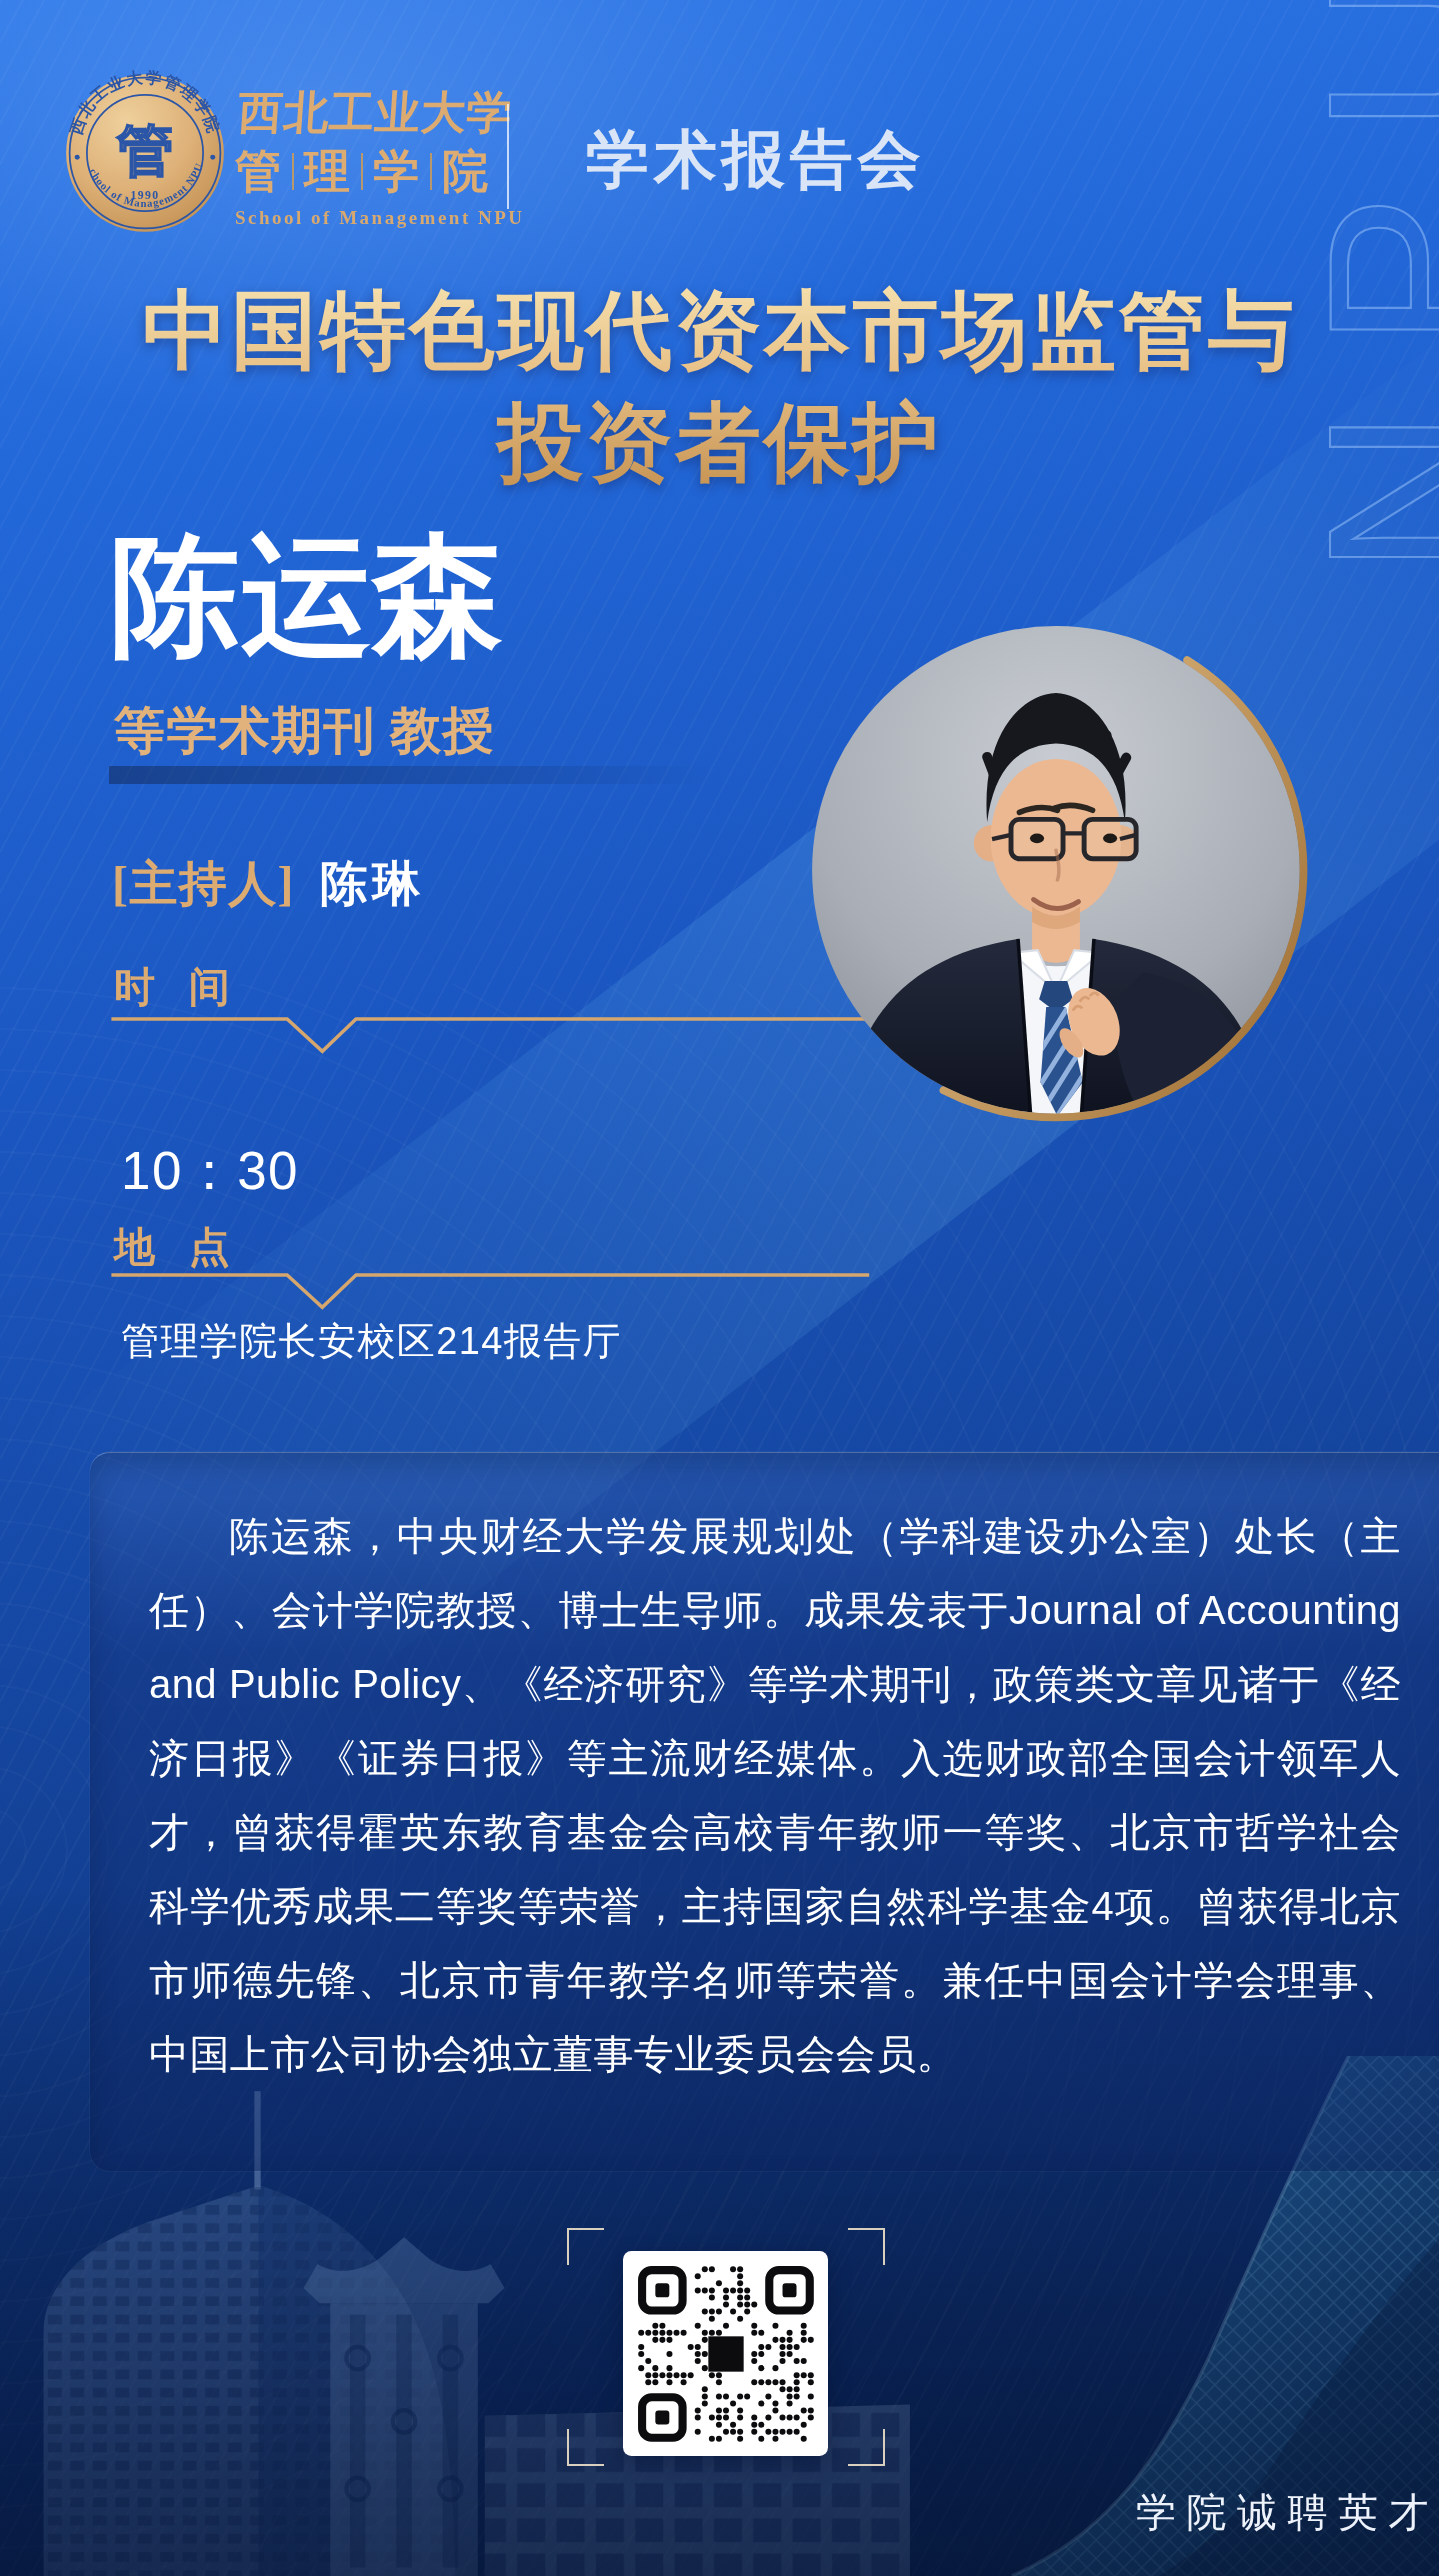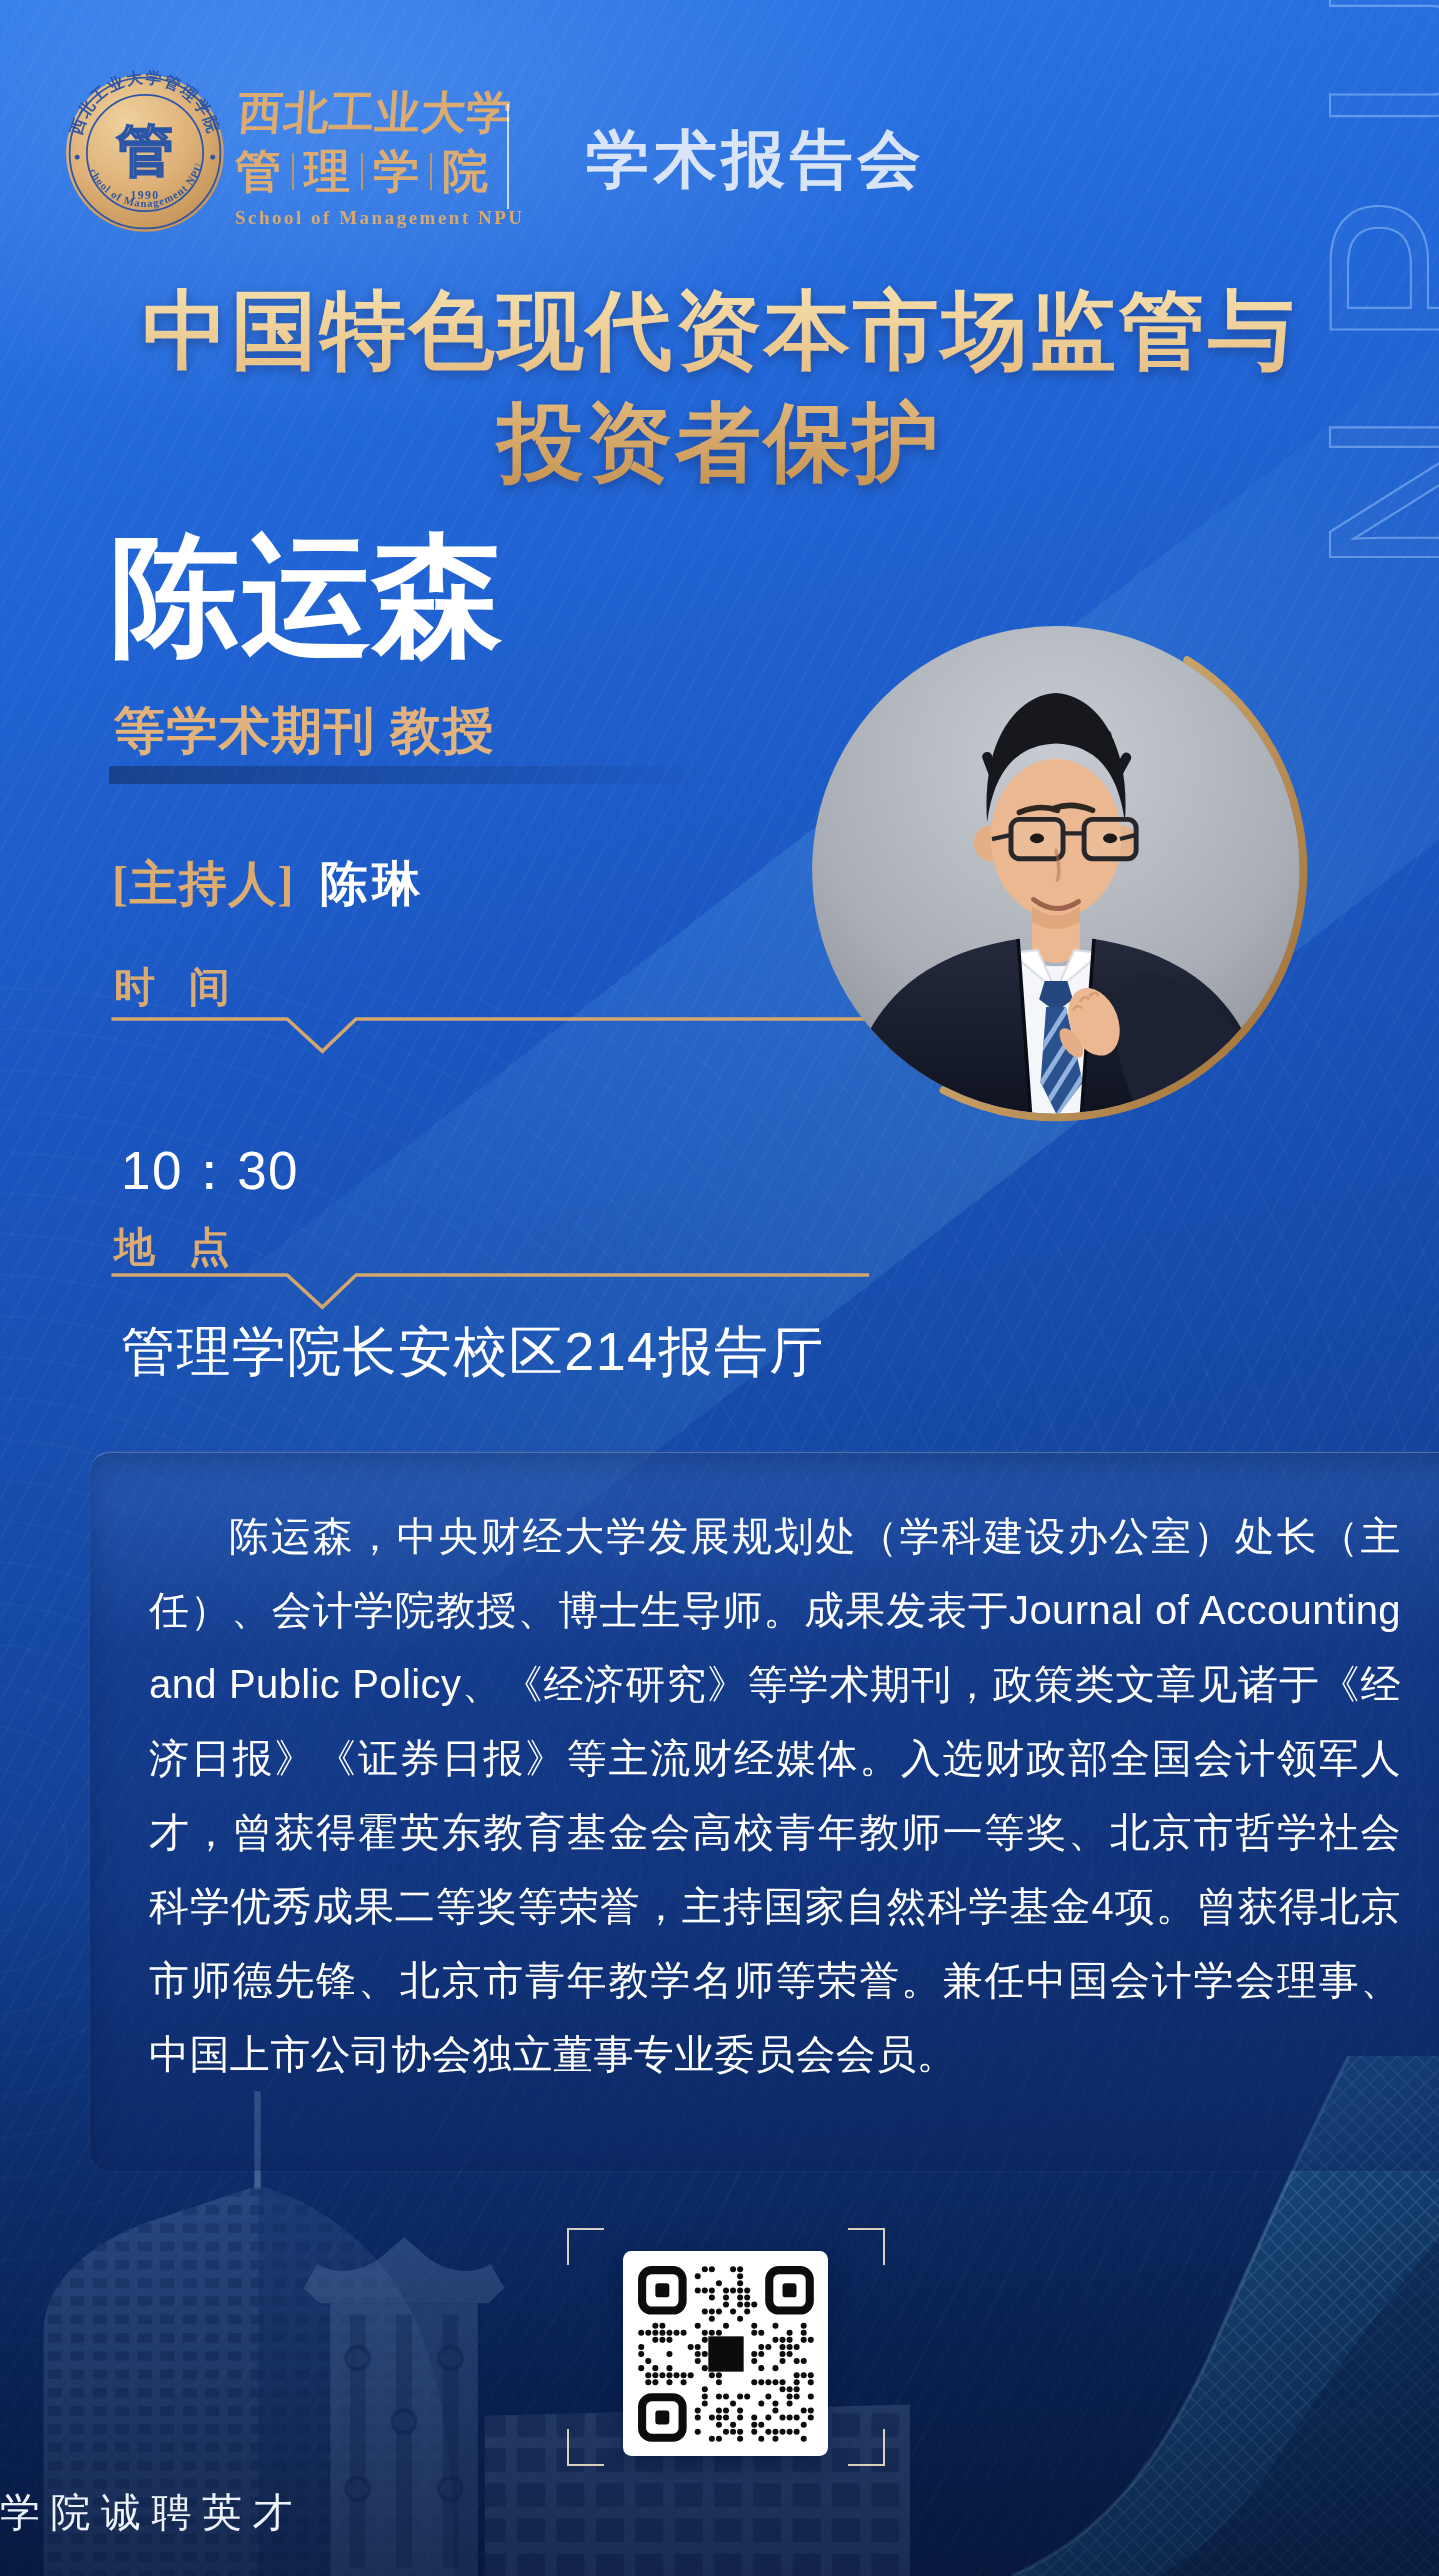--- a/index.html
+++ b/index.html
@@ -58,21 +58,21 @@
   .host-row{position:absolute;left:112px;top:852px;display:flex;align-items:baseline;gap:25px;
     font-family:"Liberation Serif",serif;font-size:48px;font-weight:700;}
   .host-label{color:#dcab72;letter-spacing:1.4px;}
   .host-name{color:#ffffff;letter-spacing:4.2px;}
 
   
   .sched-label{position:absolute;left:114px;font-size:41px;font-weight:700;color:#dcab72;letter-spacing:11.2px;}
   .lbl-time{top:960px;} .lbl-loc{top:1220px;}
   .rule{position:absolute;left:110px;} .rule-time{top:1016px;} .rule-loc{top:1272px;}
   .sched-val{position:absolute;left:121px;color:#fff;font-size:53px;font-weight:400;letter-spacing:1.4px;}
-  .val-date{top:1066px;} .val-clock{top:1136px;} .val-loc{top:1316px;font-size:54px;}
+  .val-date{top:1066px;} .val-clock{top:1136px;} .val-loc{top:1316px;font-size:38px;}
 
   
   .photo-wrap{position:absolute;left:810px;top:624px;width:492px;height:492px;}
   .photo-ring{position:absolute;left:-12px;top:-12px;}
 
   
   .bio-box{position:absolute;left:90px;top:1452px;width:1370px;height:718px;border-radius:19.7px;
     background:linear-gradient(180deg, rgba(78,118,196,.26) 0%, rgba(22,48,116,.40) 28%, rgba(14,38,98,.42) 100%);
     border-top:1.4px solid rgba(255,255,255,.26);
     box-shadow:0 12.7px 28px rgba(5,15,45,.25) inset, 0 0 0 0.7px rgba(255,255,255,.05);}
@@ -84,21 +84,21 @@
 
   
   .qr-frame{position:absolute;left:567px;top:2228px;width:318px;height:238px;pointer-events:none;}
   .corner{position:absolute;width:35px;height:35px;border:0 solid #d9d0bd;}
   .corner.tl{left:0;top:0;border-left-width:2.8px;border-top-width:2.8px;}
   .corner.tr{right:0;top:0;border-right-width:2.8px;border-top-width:2.8px;}
   .corner.bl{left:0;bottom:0;border-left-width:2.8px;border-bottom-width:2.8px;}
   .corner.br{right:0;bottom:0;border-right-width:2.8px;border-bottom-width:2.8px;}
   .qr-card{position:absolute;left:623px;top:2251px;width:205px;height:205px;background:#fff;border-radius:8.4px;
     display:flex;align-items:center;justify-content:center;box-shadow:0 7px 21px rgba(4,12,40,.35);}
-  .qr-caption{position:absolute;left:0;right:0;top:2485px;text-align:left;font-size:40px;color:#edf2fb;
+  .qr-caption{position:absolute;left:0;right:0;top:2485px;text-align:right;font-size:40px;color:#edf2fb;
     letter-spacing:10.5px;font-weight:500;}
 </style>
 </head>
 <body>
 
 <div class="poster">
 
   <div class="layer glow-top"></div>
   <div class="layer stripes"></div>
   <div class="arcs"></div>

